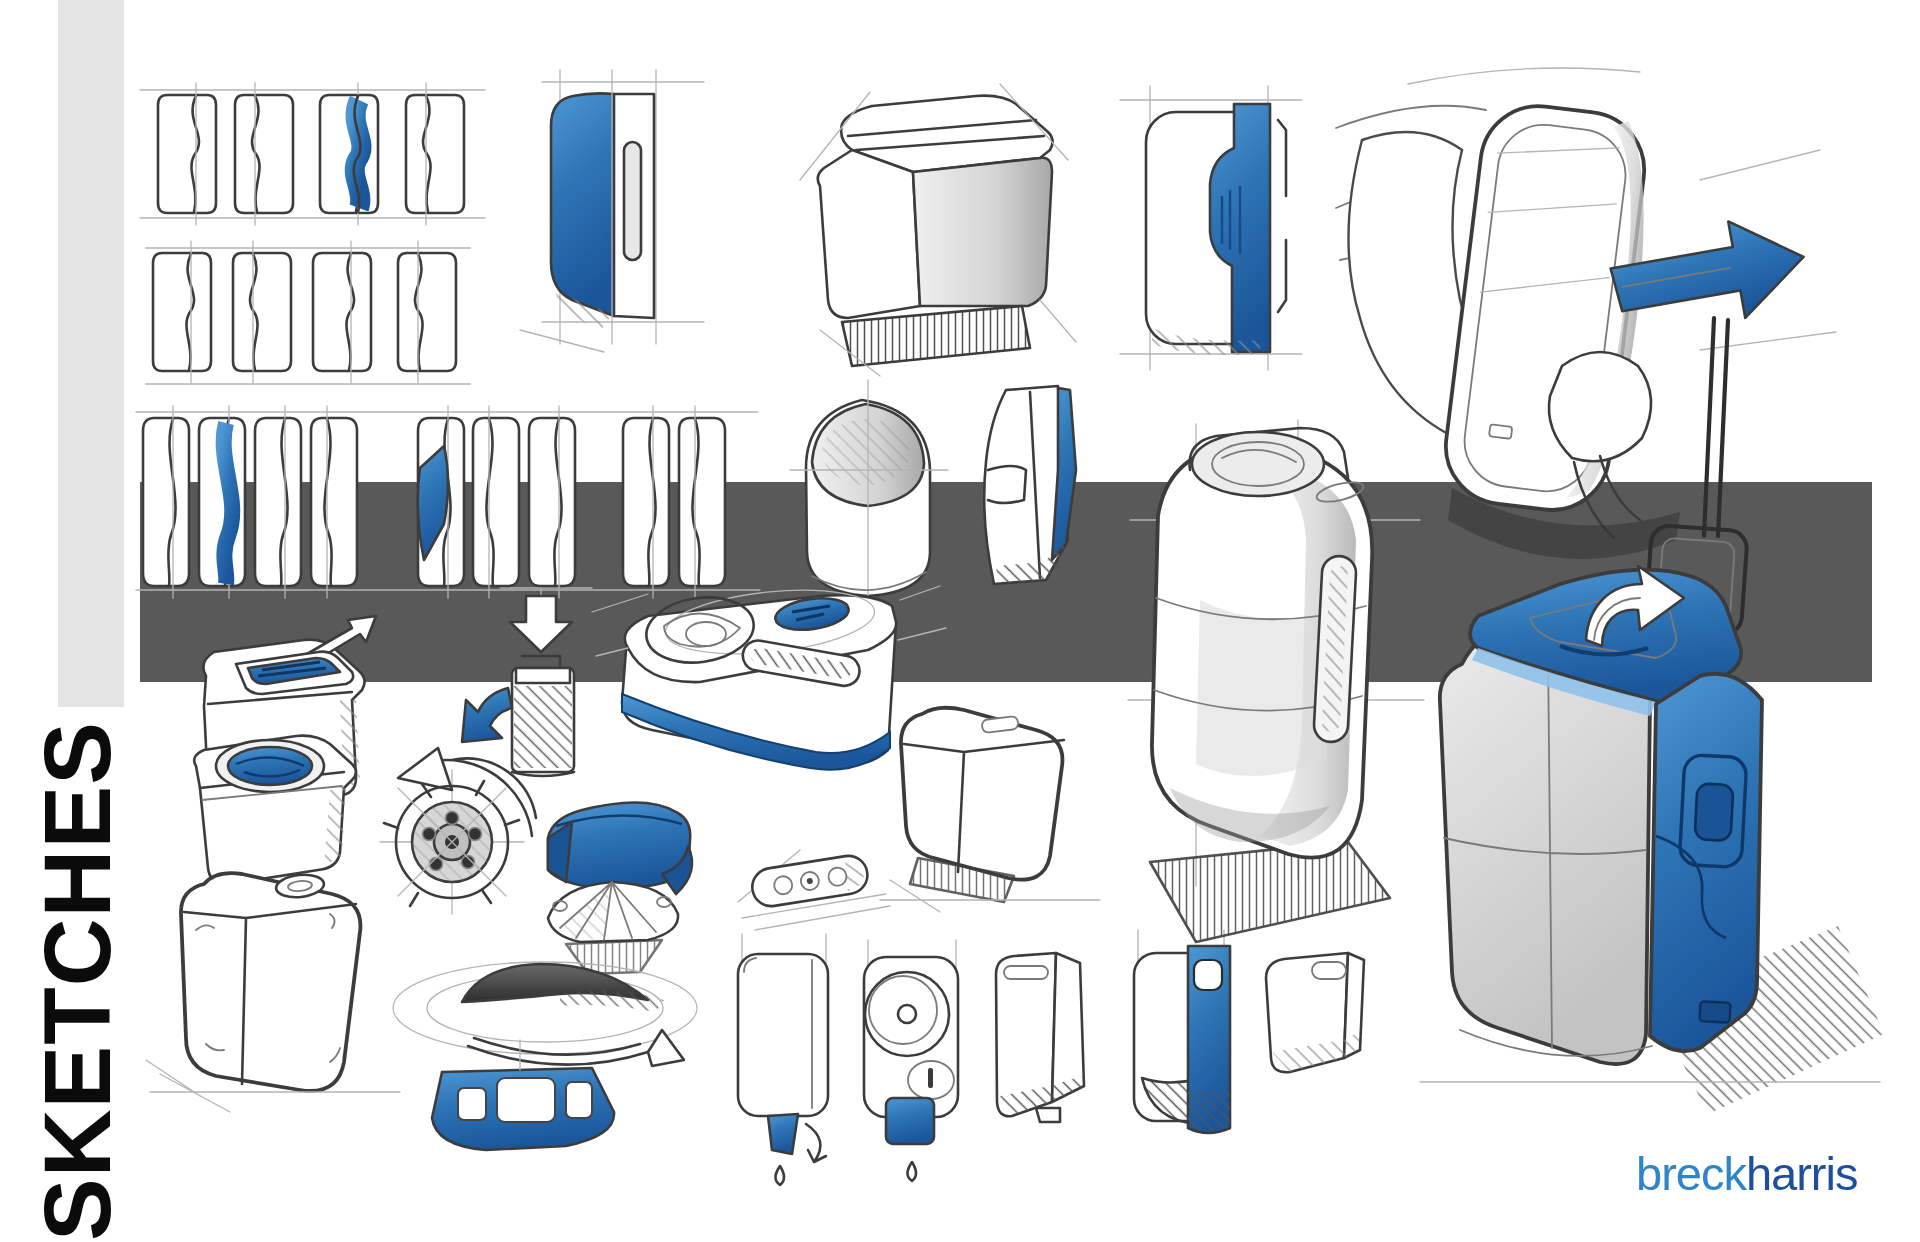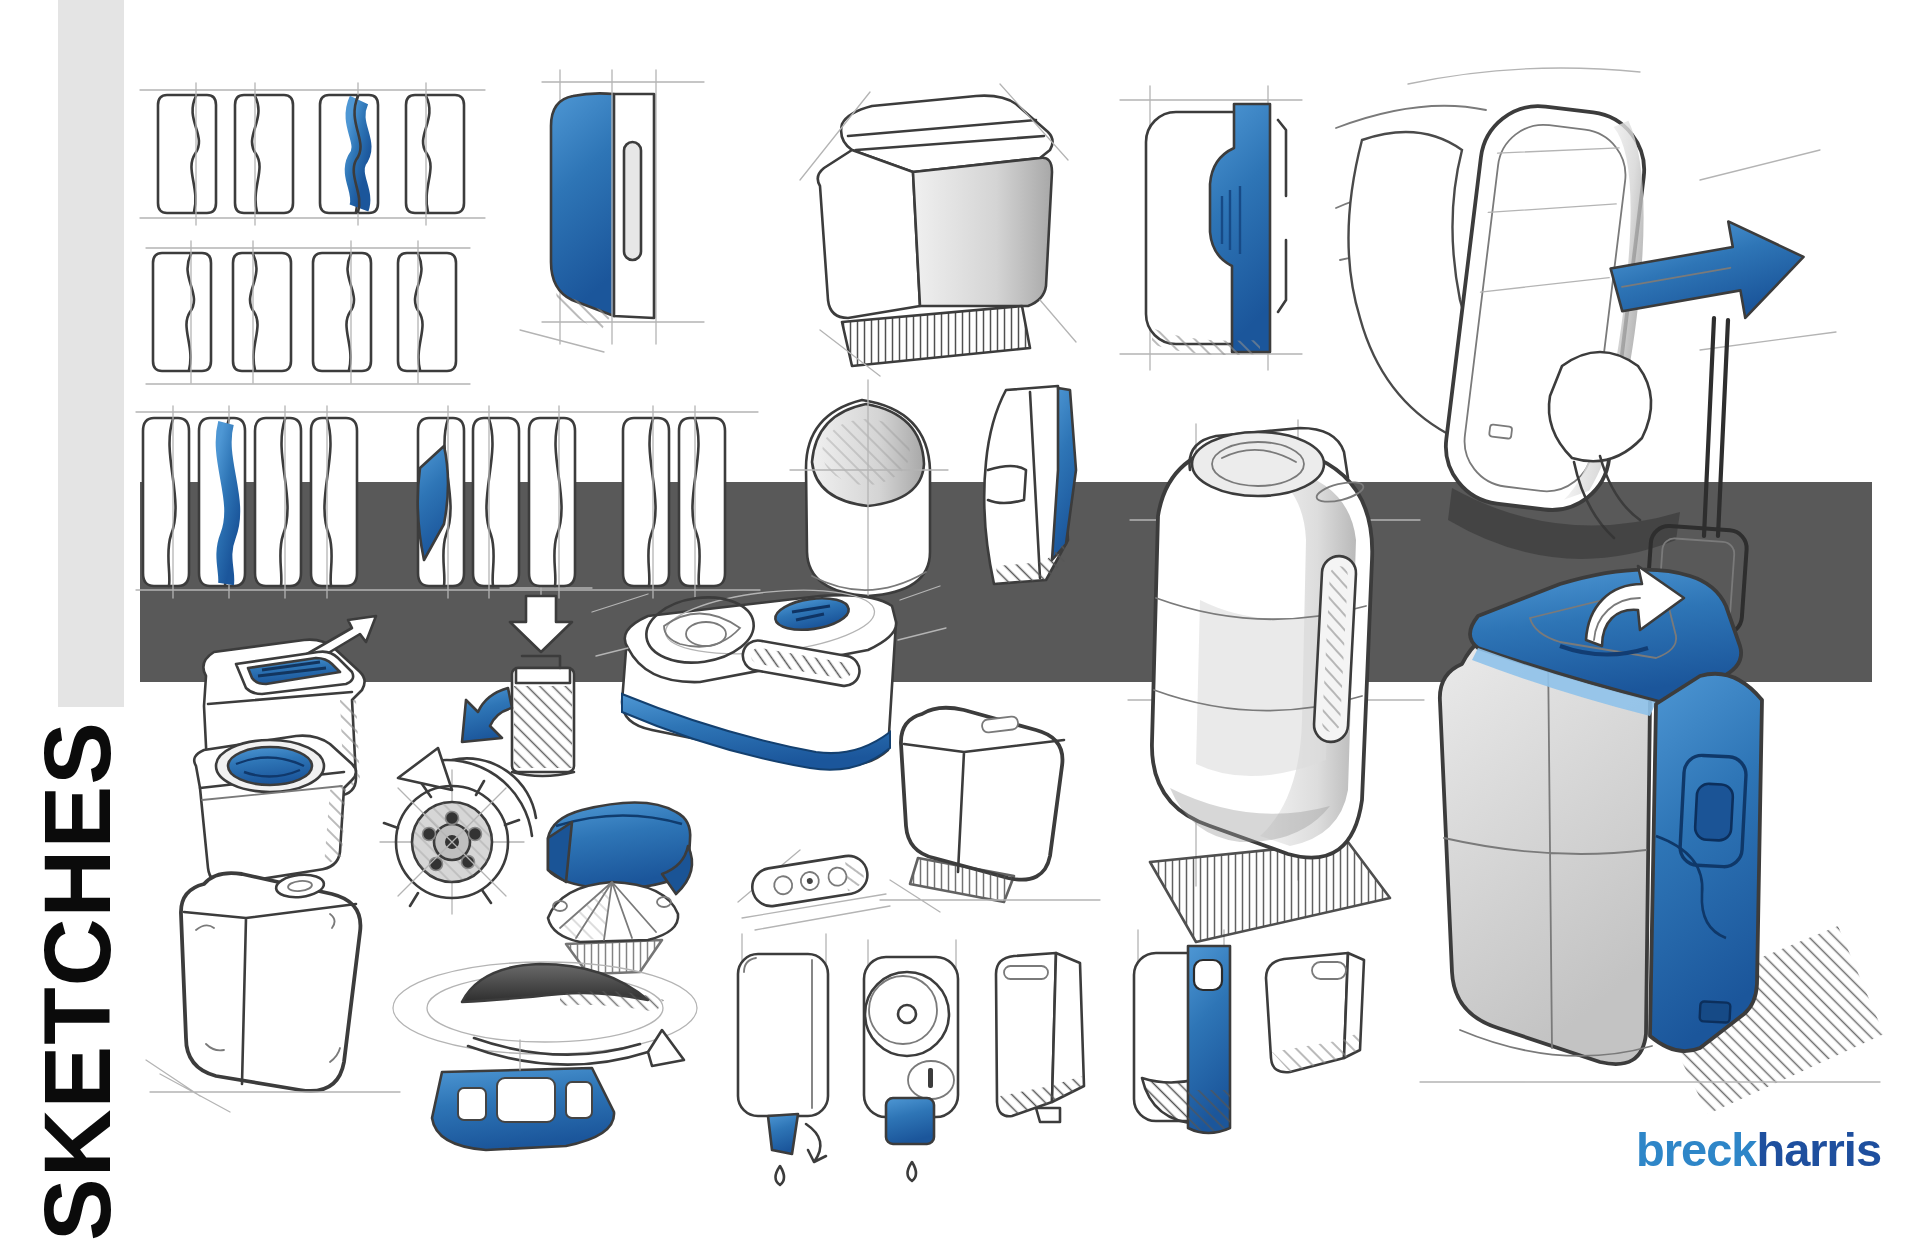--- a/index.html
+++ b/index.html
@@ -8,21 +8,21 @@
     background:var(--paper,#ffffff);
     font-family:"Liberation Sans", sans-serif;
   }
   .accent-bar{position:absolute;left:58px;top:0;width:66px;height:707px;background:var(--sidebar-gray,#e4e4e4)}
   .band{position:absolute;left:140px;top:482px;width:1732px;height:200px;background:var(--band-gray,#595959)}
   #title{
     position:absolute;left:24px;top:1241px;margin:0;
     transform:rotate(-90deg);transform-origin:0 0;
     font-size:94px;font-weight:700;letter-spacing:1px;color:#0b0b0b;white-space:nowrap;
   }
-  .logo{position:absolute;left:1636px;top:1122px;font-size:47px;font-weight:700;letter-spacing:-1px;white-space:nowrap}
+  .logo{position:absolute;left:1636px;top:1146px;font-size:47px;font-weight:400;letter-spacing:-1px;white-space:nowrap}
   .logo .b1{color:var(--brand-blue,#2e86c8)}
   .logo .b2{color:var(--brand-navy,#1e4f9e)}
   svg.plate{position:absolute;left:0;top:0}
   
   .edge{stroke:var(--pencil,#3c3c3c);stroke-width:2.6;stroke-linecap:round;stroke-linejoin:round}
   .edgeb{stroke:var(--pencil,#3c3c3c);stroke-width:3.8;stroke-linecap:round;stroke-linejoin:round}
   .ln{fill:none;stroke:var(--pencil,#3c3c3c);stroke-width:2.6;stroke-linecap:round;stroke-linejoin:round}
   .lnb{fill:none;stroke:#2e2e2e;stroke-width:4.2;stroke-linecap:round}
   .lns{fill:none;stroke:#7a7a7a;stroke-width:1.8;stroke-linecap:round}
   .tn{fill:none;stroke:#b4b4b4;stroke-width:1.3;stroke-linecap:round}

